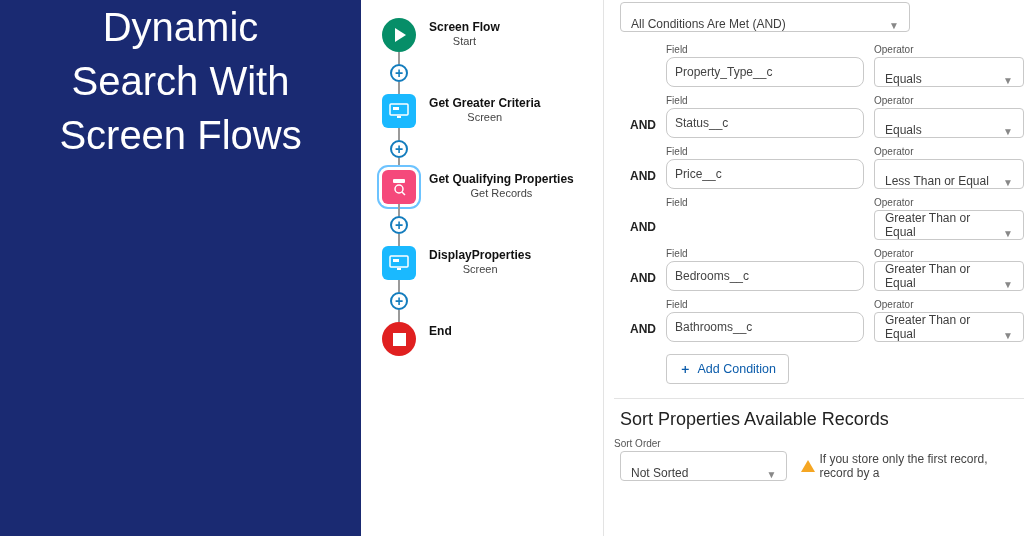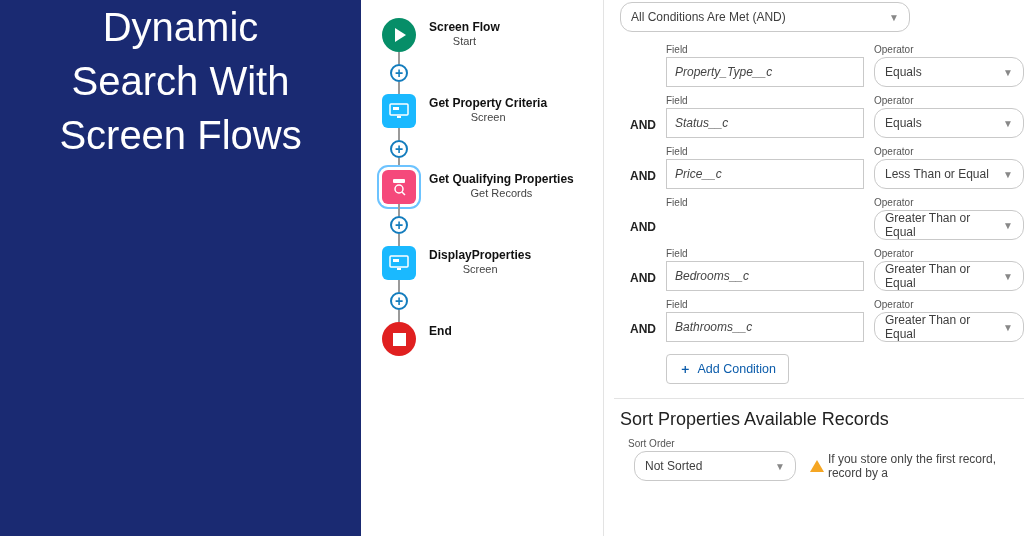--- a/index.html
+++ b/index.html
@@ -16,27 +16,27 @@
   .start-circ { width: 34px; height: 34px; border-radius: 50%; background: #068e68; display: flex; align-items: center; justify-content: center; }
   .start-tri  { width: 0; height: 0; border-left: 11px solid #fff; border-top: 7px solid transparent; border-bottom: 7px solid transparent; margin-left: 3px; }
   .end-circ   { width: 34px; height: 34px; border-radius: 50%; background: #e02020; display: flex; align-items: center; justify-content: center; }
   .end-sq     { width: 13px; height: 13px; background: #fff; }
   .screen-ic  { background: #1ab9ff; }
   .record-ic  { background: #f5497b; box-shadow: 0 0 0 3px #fff, 0 0 0 5px #6cc3ff; }
   .conn       { width: 2px; height: 12px; background: #9a9a9a; margin: 0 auto; }
   .plus       { width: 18px; height: 18px; border: 2px solid #137cbd; border-radius: 50%; color: #137cbd; font-size: 14px; font-weight: 700; line-height: 14px; text-align: center; background: #fff; }
 
   .panel { flex: 1; height: 536px; padding: 0 0 0 10px; font-size: 12px; color: #3e3e3e; position: relative; border-left: 1px solid #e3e3e3;}
-  .combo { height: 30px; border: 1px solid #c9c9c9; border-radius: 12px; background: #fff; display: flex; align-items: center; justify-content: space-between; padding: 0 10px; }
+  .combo { height: 30px; border: 1px solid #c9c9c9; border-radius: 4px; background: #fff; display: flex; align-items: flex-end; justify-content: space-between; padding: 0 10px; }
   .combo .chev { color: #888; font-size: 10px; }
   .top-combo { width: 290px; margin: 2px 0 12px 6px; }
   .cond-grid { display: grid; grid-template-columns: 36px 198px 150px; column-gap: 10px; row-gap: 8px; margin-left: 6px; }
   .lbl-small { font-size: 10px; color: #555; margin-bottom: 2px; }
   .and-cell { display:flex; align-items:flex-end; justify-content:flex-end; padding-bottom:6px; font-weight:700; color:#222; }
-  .inputish { height: 30px; border: 1px solid #c9c9c9; border-radius: 0; background: #fff; display:flex; align-items:center; padding:0 8px; color:#444;font-style:italic; }
+  .inputish { height: 30px; border: 1px solid #c9c9c9; border-radius: 8px; background: #fff; display:flex; align-items:center; padding:0 8px; color:#444; }
   .add-btn { margin: 12px 0 0 52px; height: 30px; border:1px solid #c9c9c9; border-radius:4px; background:#fff; display:inline-flex; align-items:center; gap:6px; padding:0 12px; color:#0b5cab; font-size: 12.5px; }
   .hr { margin: 14px 0 10px 0; border: none; border-top: 1px solid #e3e3e3; }
   .sect-title { font-size: 18px; font-weight: 400; color: #222; margin: 4px 0 8px 6px; }
   .sort-row { display:flex; align-items: center; gap: 14px; margin-left: 6px; }
   .warn-ico { width: 0; height: 0; border-left: 7px solid transparent; border-right: 7px solid transparent; border-bottom: 12px solid #f5a623; margin-right:4px; position:relative; }
   .warn-wrap { display:flex; align-items:center; color:#444; font-size:12px; }
 
   
   .screen-svg rect.outer { fill:none; stroke:#fff; stroke-width:1.5; }
   .record-svg path, .record-svg circle { stroke:#fff; fill:none; stroke-width:1.5; }
@@ -71,21 +71,21 @@
     <div class="flow-col">
       <div class="icon-box screen-ic">
         <svg class="screen-svg" width="20" height="16">
             <rect class="outer" x="1" y="1" width="18" height="11" rx="1"></rect>
             <rect x="4" y="4" width="6" height="3" fill="#fff"></rect>
             <rect x="8" y="13" width="4" height="2" fill="#fff"></rect>
           </svg>
       </div>
     </div>
     <div class="node-label">
-      <div class="node-title">Get Property Criteria</div>
+      <div class="node-title">Get Greater Criteria</div>
       <div class="node-sub">Screen</div>
     </div>
   </div>
   <div class="flow-col">
       <div class="conn"></div>
       <div class="plus">+</div>
       <div class="conn"></div>
     </div>
 
   <div class="node-row">
@@ -223,21 +223,21 @@
     </div>
 
   <div class="add-btn">
     <span style="font-weight:700;">＋</span>
     <span>Add Condition</span>
   </div>
 
   <hr class="hr">
 
   <div class="sect-title">Sort Properties Available Records</div>
-  <div style="margin-left:14px;">
+  <div style="margin-left:0;">
     <div class="lbl-small">Sort Order</div>
     <div class="sort-row">
       <div class="combo" style="width:185px;">
         <span>Not Sorted</span>
         <span class="chev">▼</span>
       </div>
       <div class="warn-wrap">
         <div class="warn-ico"></div>
         <span>If you store only the first record, record by a</span>
       </div>

